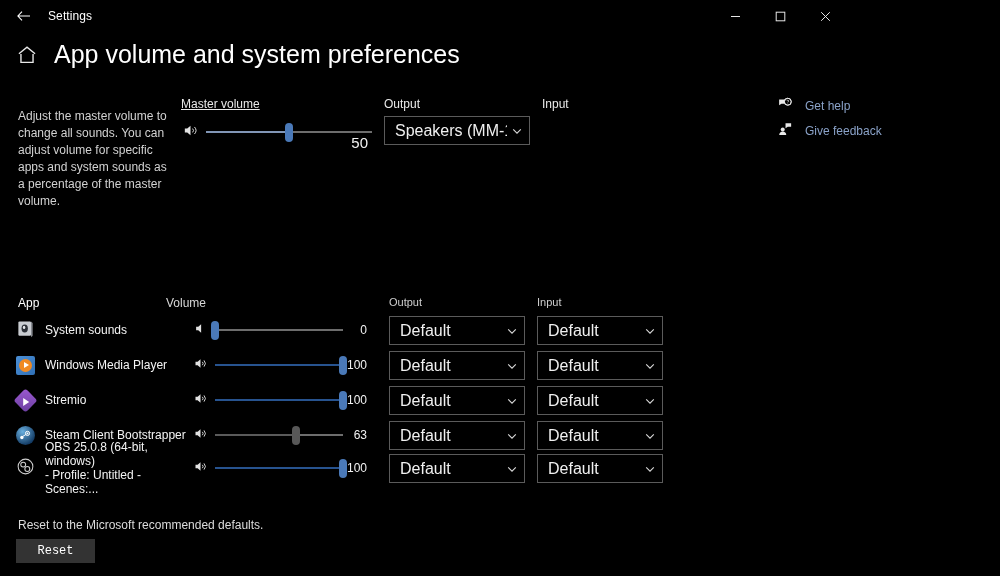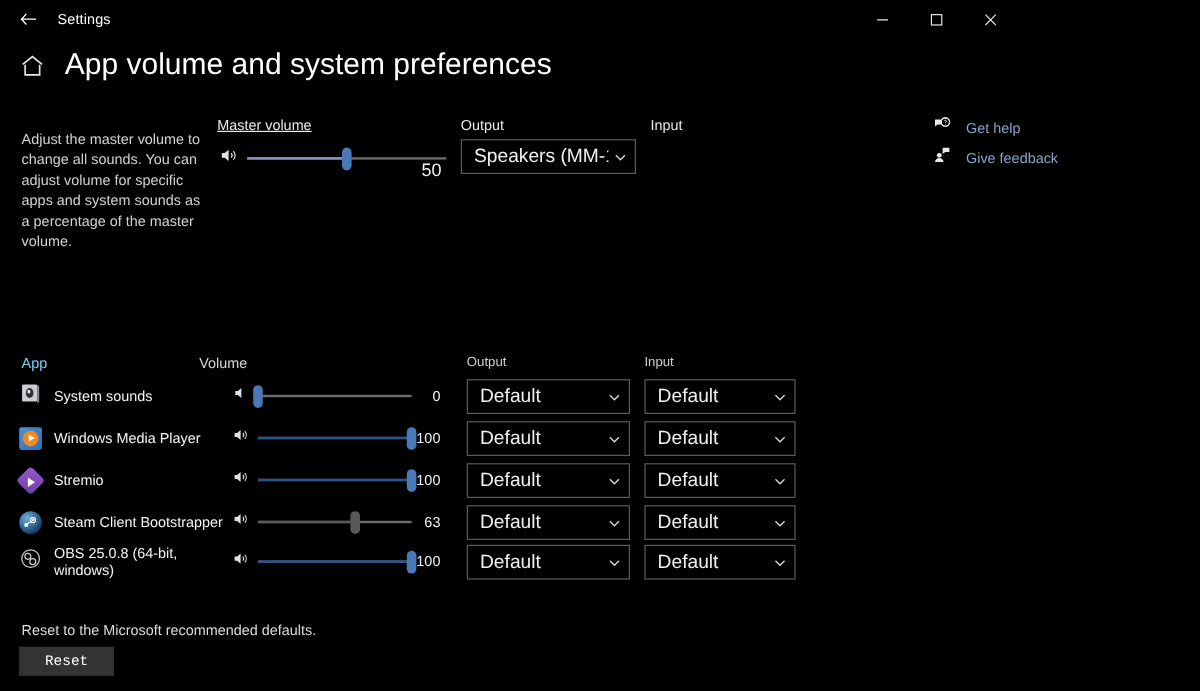--- a/index.html
+++ b/index.html
@@ -97,21 +97,21 @@
   
   .link-row {
     position: absolute; display: flex; align-items: center; gap: 12px;
   }
   #link-get-help { left: 777px; top: 96px; }
   #link-give-feedback { left: 777px; top: 121px; }
   .link-icon { width: 16px; height: 16px; color: #e9e9e9; flex: none; }
   .link-text { font-size: 12px; color: #8aa2c8; }
 
   
-  #col-app    { left: 18px;  top: 296px; color:#7dd3fc; }
+  #col-app    { left: 18px;  top: 296px; color:#ffffff; }
   #col-volume { left: 166px; top: 296px; color:#d8d8d8; }
   #col-out    { left: 389px; top: 296px; color:#cfcfcf; font-size:11px; }
   #col-in     { left: 537px; top: 296px; color:#cfcfcf; font-size:11px; }
 
   .app-row { position: absolute; left: 0; width: 1000px; height: 34px; }
   .app-ident {
     position: absolute; left: 16px; top: 0; height: 34px; width: 170px;
     display: flex; align-items: center; gap: 10px;
   }
   .app-icon { width: 19px; height: 19px; flex: none; position: relative; }
@@ -398,21 +398,21 @@
           </svg>
      </div>
       </div>
       <div class="app-row" style="top: 451px;">
         <div class="app-ident">
        <span><svg class="app-icon" viewBox="0 0 24 24" fill="none" stroke="#cfcfcf" stroke-width="1.3">
               <circle cx="12" cy="12" r="9.3"></circle>
               <circle cx="9.1" cy="9.6" r="3.1"></circle>
               <circle cx="14.3" cy="15.2" r="3.1"></circle>
             </svg></span>
-       <span class="app-name two-line"><span>OBS 25.0.8 (64-bit, windows)</span><br></span>
+       <span class="app-name two-line"><span>OBS 25.0.8 (64-bit, windows)</span><br><span>- Profile: Untitled - Scenes:...</span></span>
      </div>
      <div class="app-slider-row">
        <span><svg class="spk" viewBox="0 0 24 24" fill="none" stroke="currentColor" stroke-width="1.5">
   <path d="M4 9.2h3.4L12 5.3v13.4L7.4 14.8H4z" fill="currentColor" stroke="none"></path>
   <path d="M15 9.3a4 4 0 0 1 0 5.4"></path>
               <path d="M17.6 7a7.4 7.4 0 0 1 0 10"></path>
             </svg></span>
        <div class="slider">
          <div class="track"></div>
          <div class="track-fill" style="width:100%;"></div>

